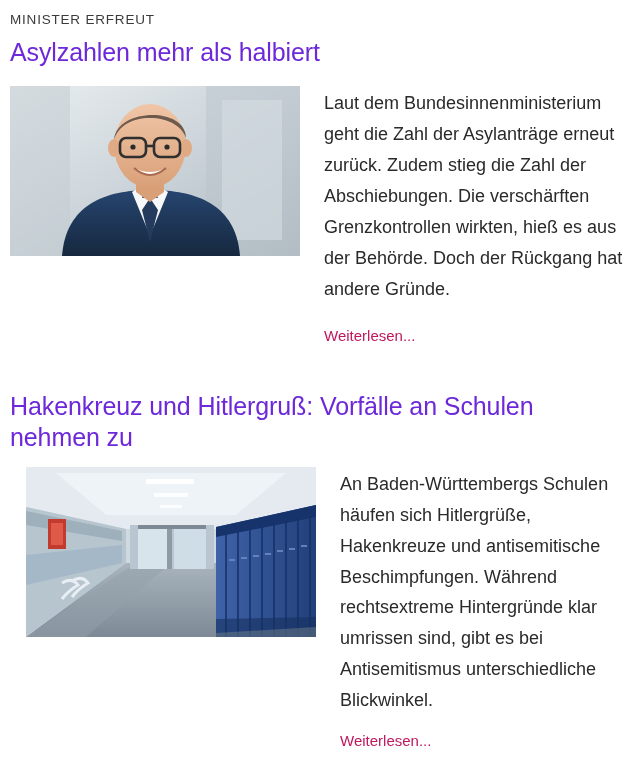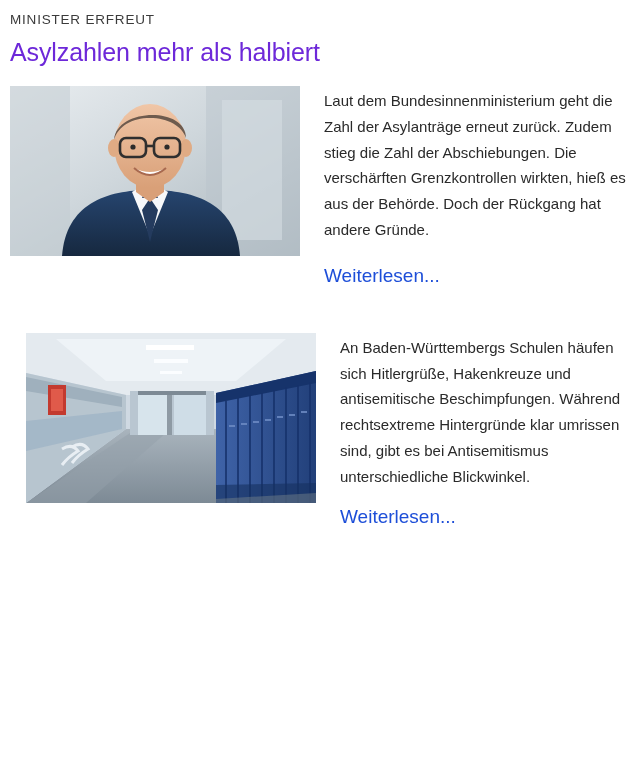--- a/index.html
+++ b/index.html
@@ -56,30 +56,30 @@
   }
   .thumb svg {
     display: block;
   }
   .text-col {
     flex: 1 1 auto;
     padding-left: 24px;
     padding-top: 2px;
   }
   .teaser {
-    font-size: 15px;
+    font-size: 18px;
     line-height: 1.72;
     color: #2a2a2a;
     margin: 0;
   }
   .more {
     display: inline-block;
     margin-top: 22px;
-    font-size: 19px;
-    color: #1d4ed8;
+    font-size: 15px;
+    color: #be185d;
     text-decoration: none;
     cursor: pointer;
   }
 
   .article-2 { margin-top: 46px; }
   .article-2 .headline { margin-top: 9px; }
   .article-2 .body-row { margin-top: 14px; padding-left: 16px; }
   .article-2 .more { margin-top: 16px; }
 </style>
 </head>
@@ -141,20 +141,21 @@
         </svg>
       </div>
       <div class="text-col">
         <p class="teaser">Laut dem Bundesinnenministerium geht die Zahl der Asylanträge erneut zurück. Zudem stieg die Zahl der Abschiebungen. Die verschärften Grenzkontrollen wirkten, hieß es aus der Behörde. Doch der Rückgang hat andere Gründe.</p>
         <a class="more" href="#">Weiterlesen...</a>
       </div>
     </div>
   </div>
 
   <div class="article article-2">
+    <h2 class="headline">Hakenkreuz und Hitlergruß: Vorfälle an Schulen nehmen zu</h2>
     <div class="body-row">
       <div class="thumb">
         <svg width="290" height="170" viewBox="0 0 290 170" xmlns="http://www.w3.org/2000/svg" aria-hidden="true">
           <defs>
             <linearGradient id="floorB" x1="0" y1="0" x2="0" y2="1">
               <stop offset="0%" stop-color="#a9b4bd"></stop>
               <stop offset="100%" stop-color="#7d8a95"></stop>
             </linearGradient>
             <linearGradient id="lockB" x1="0" y1="0" x2="1" y2="0">
               <stop offset="0%" stop-color="#3f63a8"></stop>

